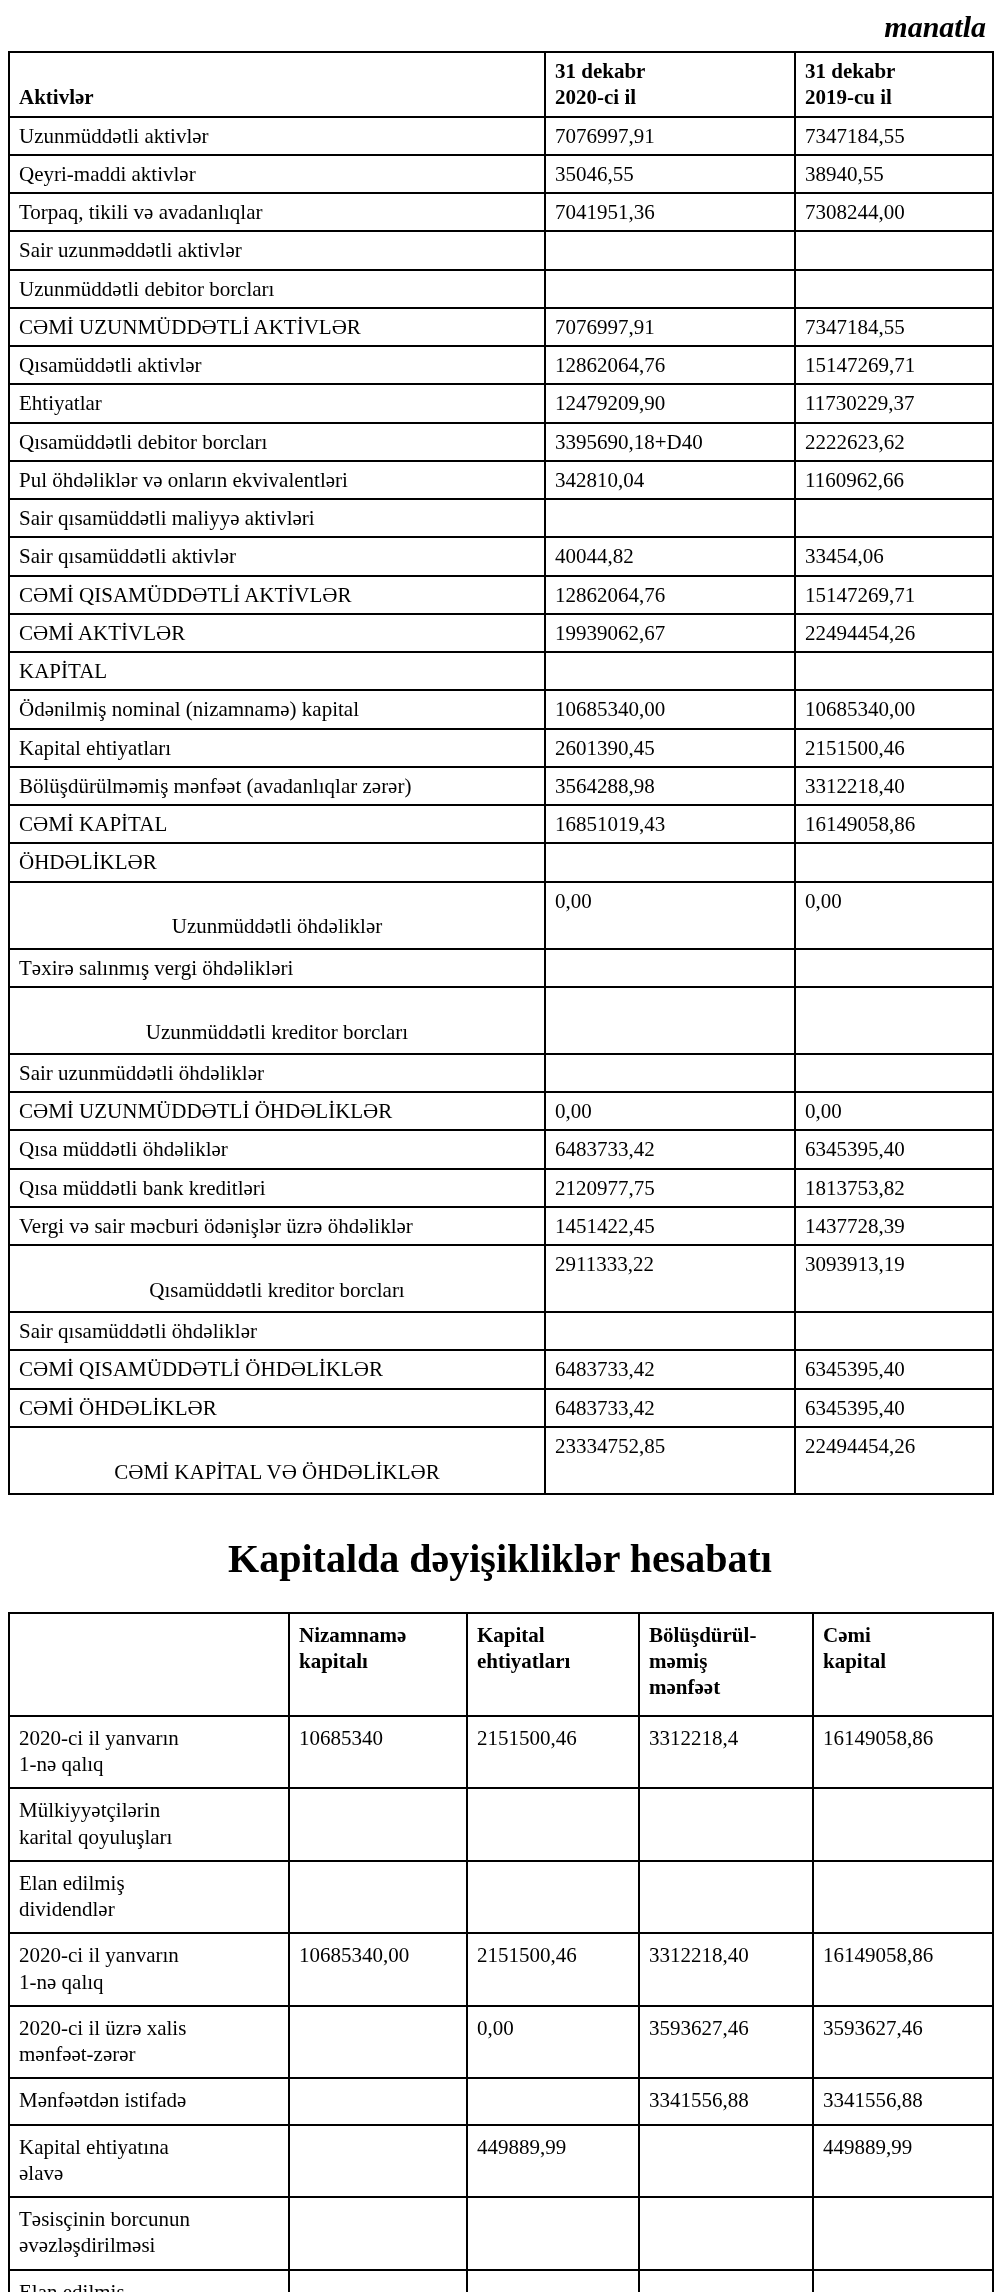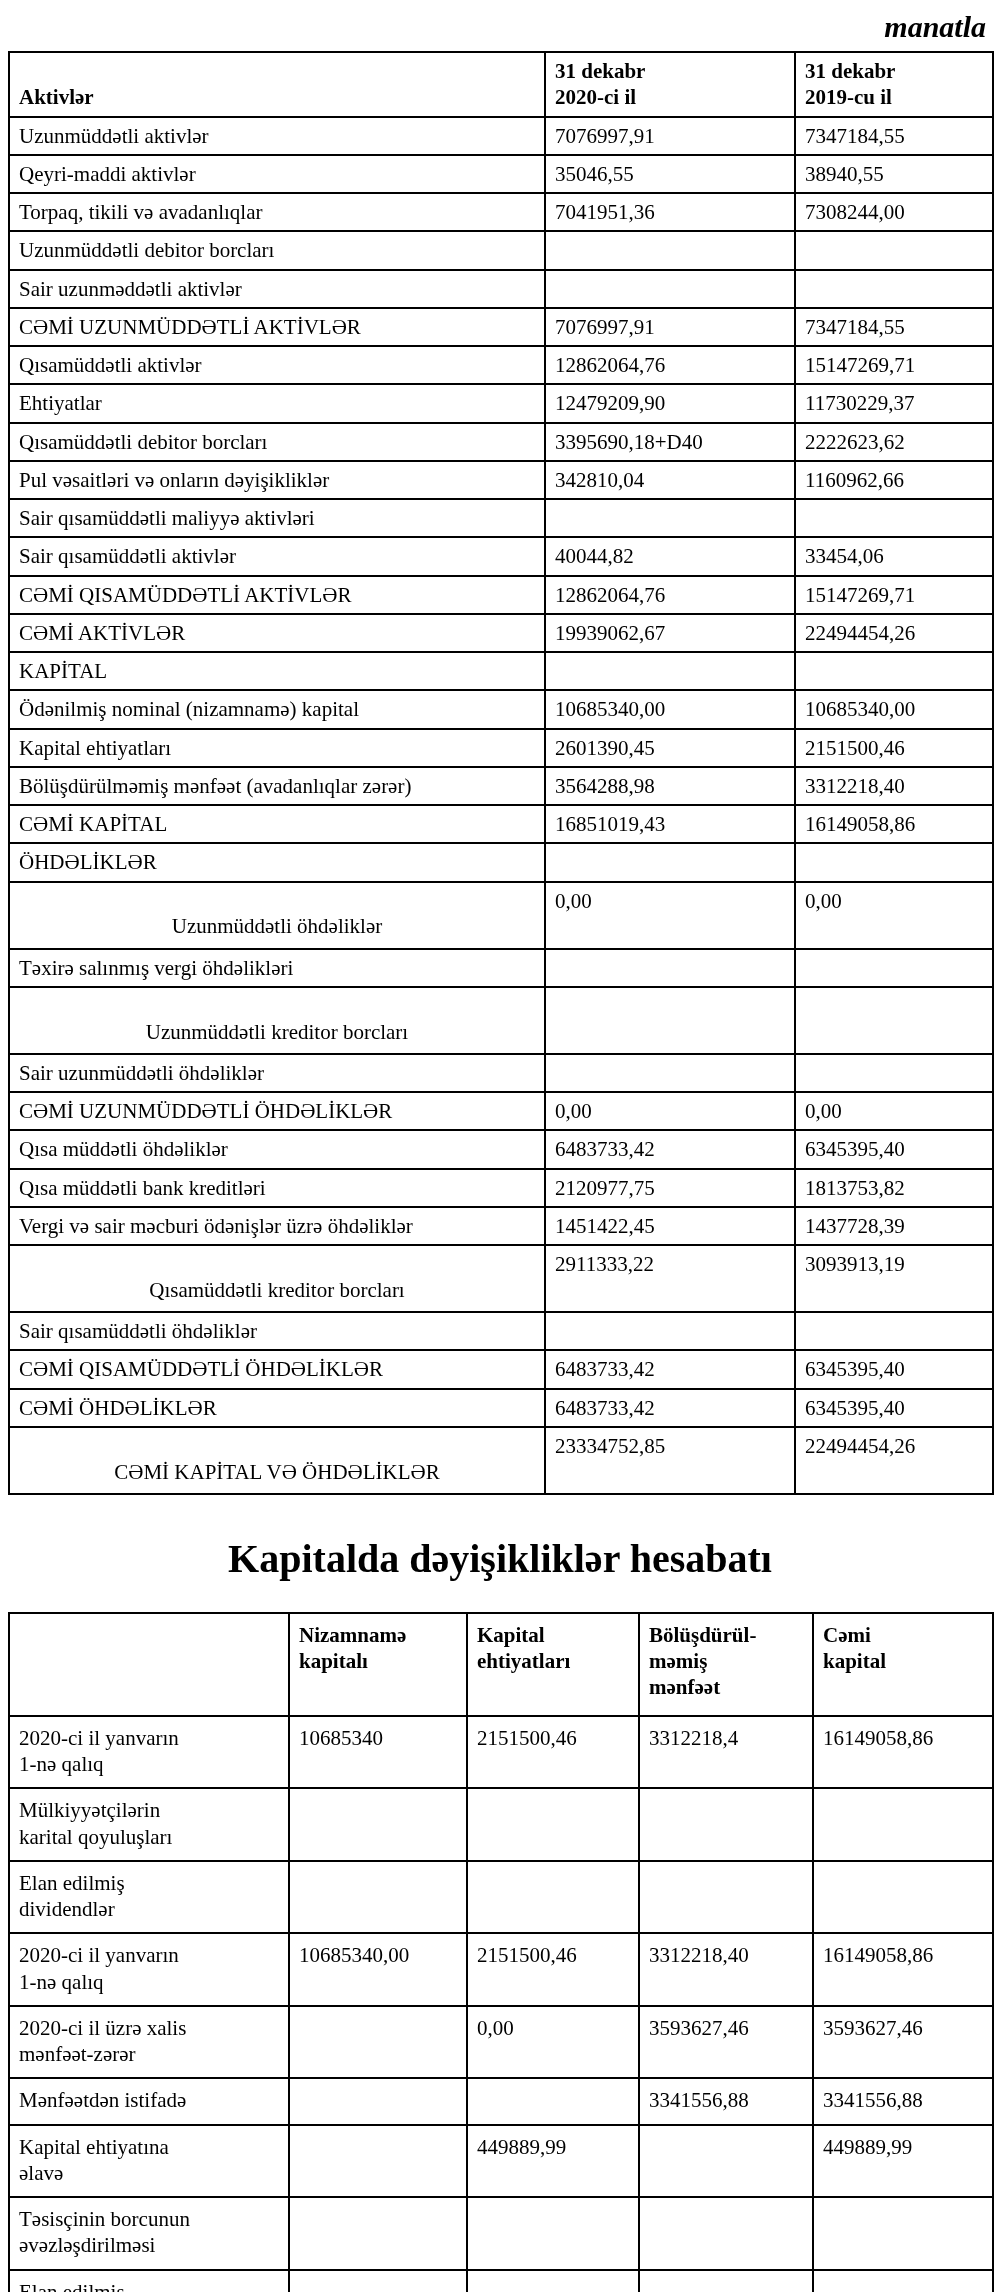--- a/index.html
+++ b/index.html
@@ -108,26 +108,26 @@
           <td class="rl">Qeyri-maddi aktivlər</td>
           <td class="rv">35046,55</td>
           <td class="rv">38940,55</td>
         </tr>
         <tr>
           <td class="rl">Torpaq, tikili və avadanlıqlar</td>
           <td class="rv">7041951,36</td>
           <td class="rv">7308244,00</td>
         </tr>
         <tr>
+          <td class="rl">Sair uzunməddətli aktivlər</td>
+          <td class="rv"></td>
+          <td class="rv"></td>
+        </tr>
+        <tr>
           <td class="rl">Uzunmüddətli debitor borcları</td>
-          <td class="rv"></td>
-          <td class="rv"></td>
-        </tr>
-        <tr>
-          <td class="rl">Sair uzunməddətli aktivlər</td>
           <td class="rv"></td>
           <td class="rv"></td>
         </tr>
         <tr>
           <td class="rl">CƏMİ UZUNMÜDDƏTLİ AKTİVLƏR</td>
           <td class="rv">7076997,91</td>
           <td class="rv">7347184,55</td>
         </tr>
         <tr>
           <td class="rl">Qısamüddətli aktivlər</td>
@@ -138,21 +138,21 @@
           <td class="rl">Ehtiyatlar</td>
           <td class="rv">12479209,90</td>
           <td class="rv">11730229,37</td>
         </tr>
         <tr>
           <td class="rl">Qısamüddətli debitor borcları</td>
           <td class="rv">3395690,18+D40</td>
           <td class="rv">2222623,62</td>
         </tr>
         <tr>
-          <td class="rl">Pul vəsaitləri və onların dəyişikliklər</td>
+          <td class="rl">Pul öhdəliklər və onların ekvivalentləri</td>
           <td class="rv">342810,04</td>
           <td class="rv">1160962,66</td>
         </tr>
         <tr>
           <td class="rl">Sair qısamüddətli maliyyə aktivləri</td>
           <td class="rv"></td>
           <td class="rv"></td>
         </tr>
         <tr>
           <td class="rl">Sair qısamüddətli aktivlər</td>

